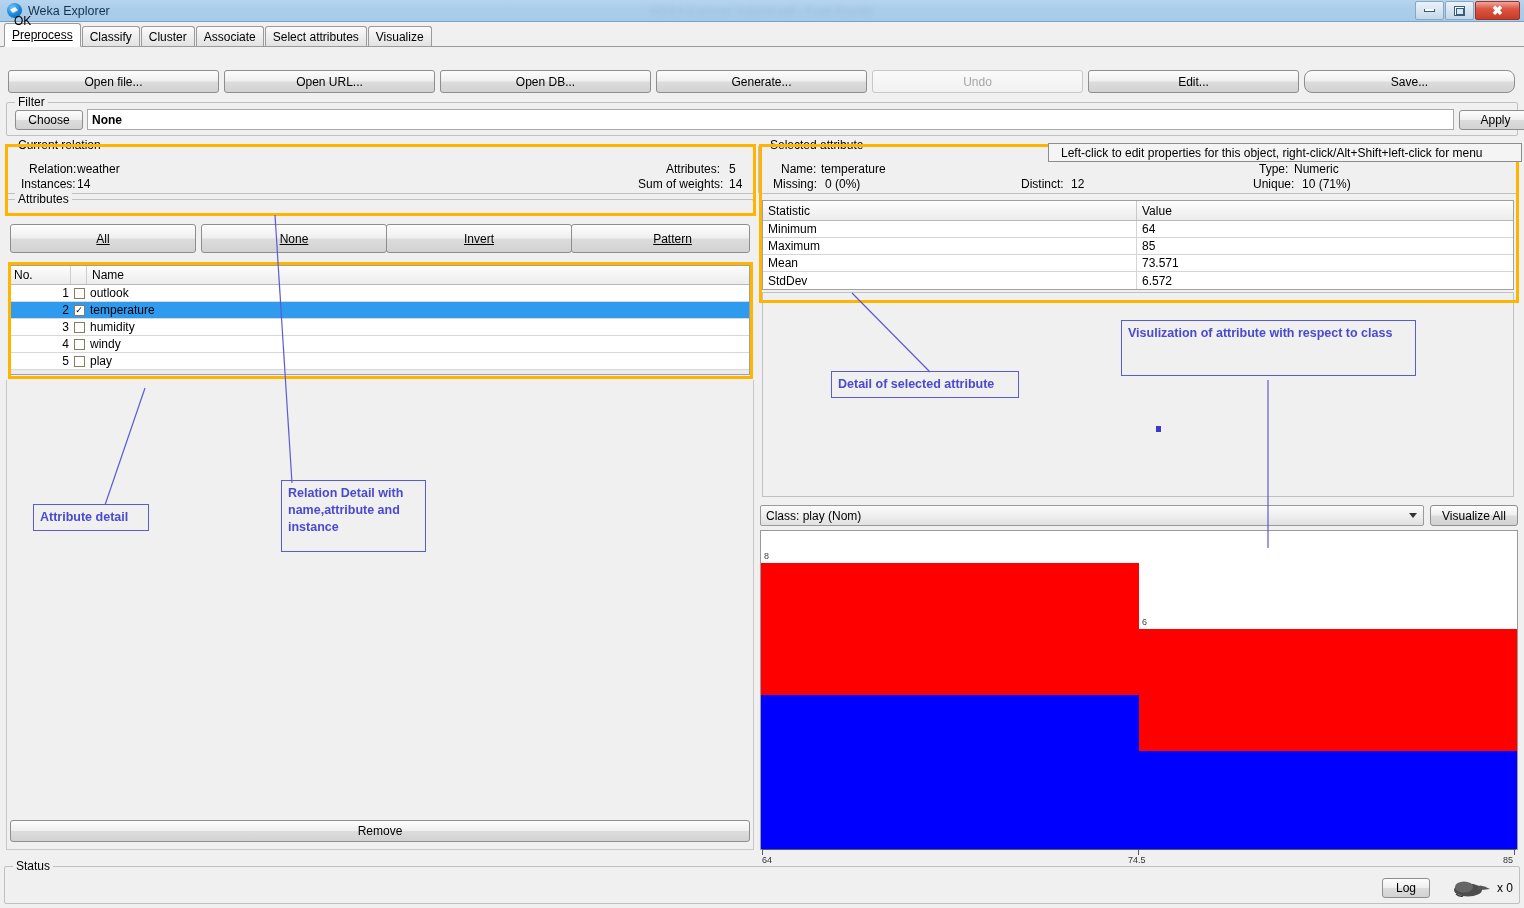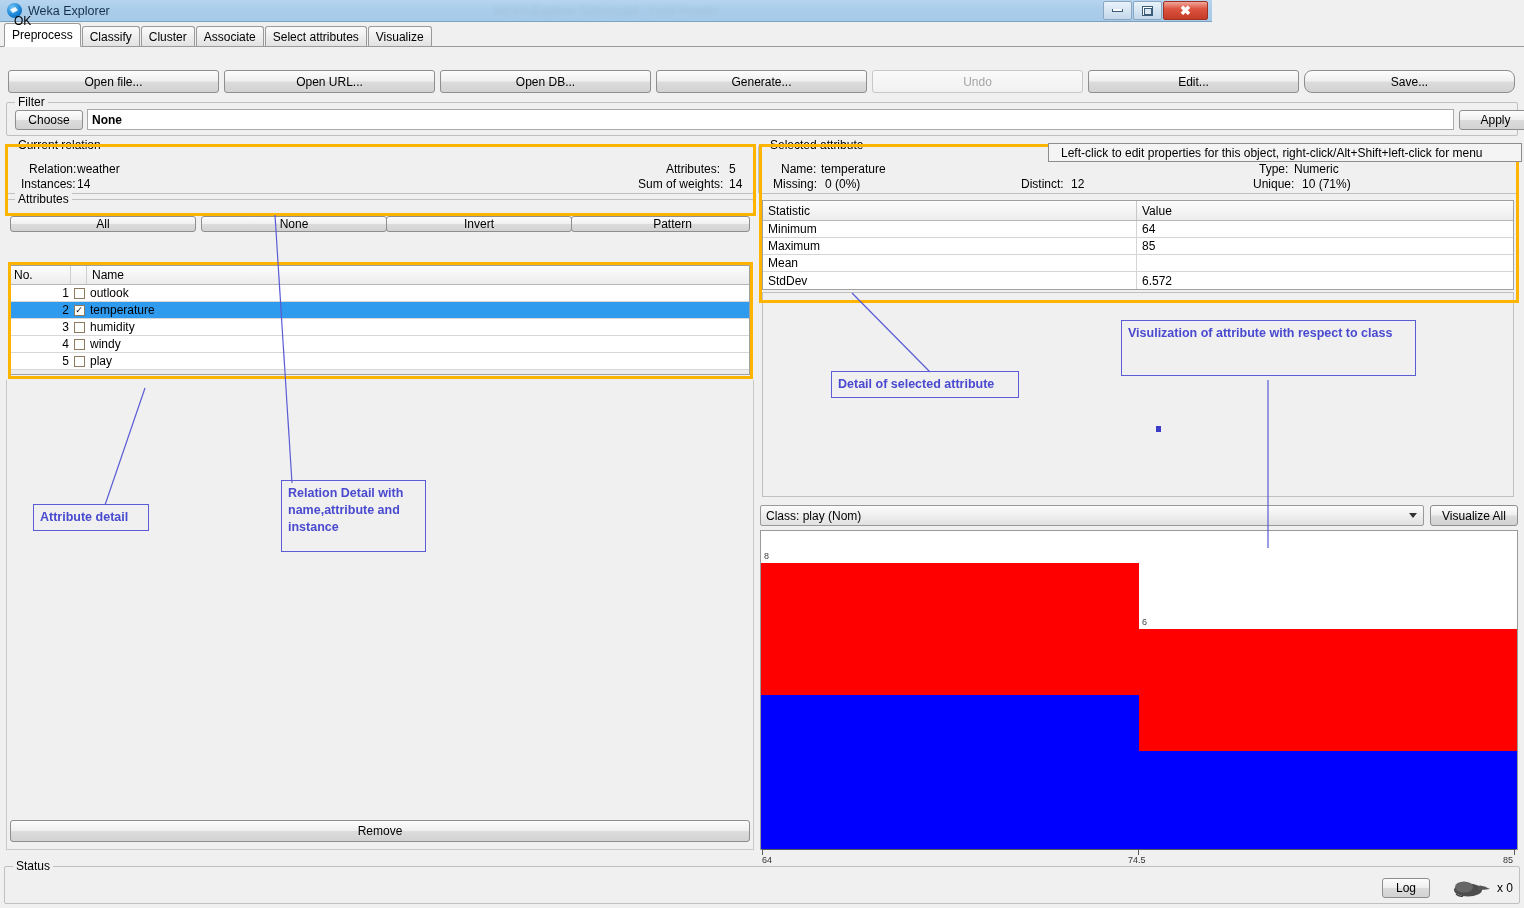--- a/index.html
+++ b/index.html
@@ -9,21 +9,21 @@
     font-family:"Liberation Sans", sans-serif;
     font-size:12px;
     background:#f0f0f0;
     color:#000;
     overflow:hidden;
     position:relative;
   }
 
   
   .titlebar{
-    position:absolute; left:0; top:0; width:1212px; height:22px;
+    position:absolute; left:0; top:0; width:1524px; height:22px;
     background:linear-gradient(to bottom,#b6d4ef 0%,#aacdea 45%,#a6cae9 100%);
     border-bottom:1px solid #7da2c0;
     display:flex; align-items:center;
   }
   .tb-icon{
     width:15px;height:15px;margin-left:7px;margin-right:6px;border-radius:50%;
     background:radial-gradient(circle at 35% 30%,#6fc4f5 0%,#1a84d6 55%,#0a5ea8 100%);
     position:relative;flex:none;
   }
   .tb-icon:after{
@@ -61,21 +61,21 @@
   }
   .tab{
     height:20px;padding:0 7px;margin-right:1px;
     border:1px solid #9a9a9a;border-bottom:none;
     border-radius:3px 3px 0 0;
     background:linear-gradient(to bottom,#fbfbfb,#e2e2e2);
     display:flex;align-items:center;font-size:12px;line-height:1;
   }
   .tab.active{
     height:24px;background:#fff;border-bottom:1px solid #fff;
-    position:relative;top:1px;
+    position:relative;top:1px;text-decoration:underline;
   }
 
   
   .btn{
     border:1px solid #8e8e8e;border-radius:3px;
     background:linear-gradient(to bottom,#fdfdfd 0%,#efefef 48%,#dcdcdc 52%,#d2d2d2 100%);
     font-family:"Liberation Sans",sans-serif;font-size:12px;color:#000;
     display:flex;align-items:center;justify-content:center;
     cursor:default;
   }
@@ -99,21 +99,21 @@
     display:flex;align-items:center;padding-left:4px;font-weight:bold;font-size:12px;
   }
   #filter-apply{position:absolute;left:1452px;top:7px;width:73px;height:20px;}
 
   
   #relation-group{left:6px;top:145px;width:748px;height:49px;background:#f0f0f0;}
   .rel-line{position:absolute;font-size:12px;}
 
   #attributes-group{left:6px;top:199px;width:748px;height:16px;}
 
-  .selbtns .btn{position:absolute;top:216px;height:16px;}
+  .selbtns .btn{position:absolute;top:224px;height:29px;text-decoration:underline;}
 
   
   #attr-table{
     position:absolute;left:10px;top:265px;width:740px;height:110px;
     background:#fff;border:1px solid #a0a0a0;overflow:hidden;
   }
   .attr-head{
     height:19px;display:flex;align-items:center;
     background:linear-gradient(to bottom,#fdfdfd,#ececec);
     border-bottom:1px solid #b8b8b8;font-size:12px;
@@ -373,20 +373,21 @@
   <div class="stat-row">
     <div class="s-k">Minimum</div>
     <div class="s-v">64</div>
   </div>
   <div class="stat-row">
     <div class="s-k">Maximum</div>
     <div class="s-v">85</div>
   </div>
   <div class="stat-row">
     <div class="s-k">Mean</div>
+    <div class="s-v">73.571</div>
   </div>
   <div class="stat-row" style="border-bottom:none;">
     <div class="s-k">StdDev</div>
     <div class="s-v">6.572</div>
   </div>
 </div>
 
 <div id="midpanel"></div>
 
 <div id="class-combo">

